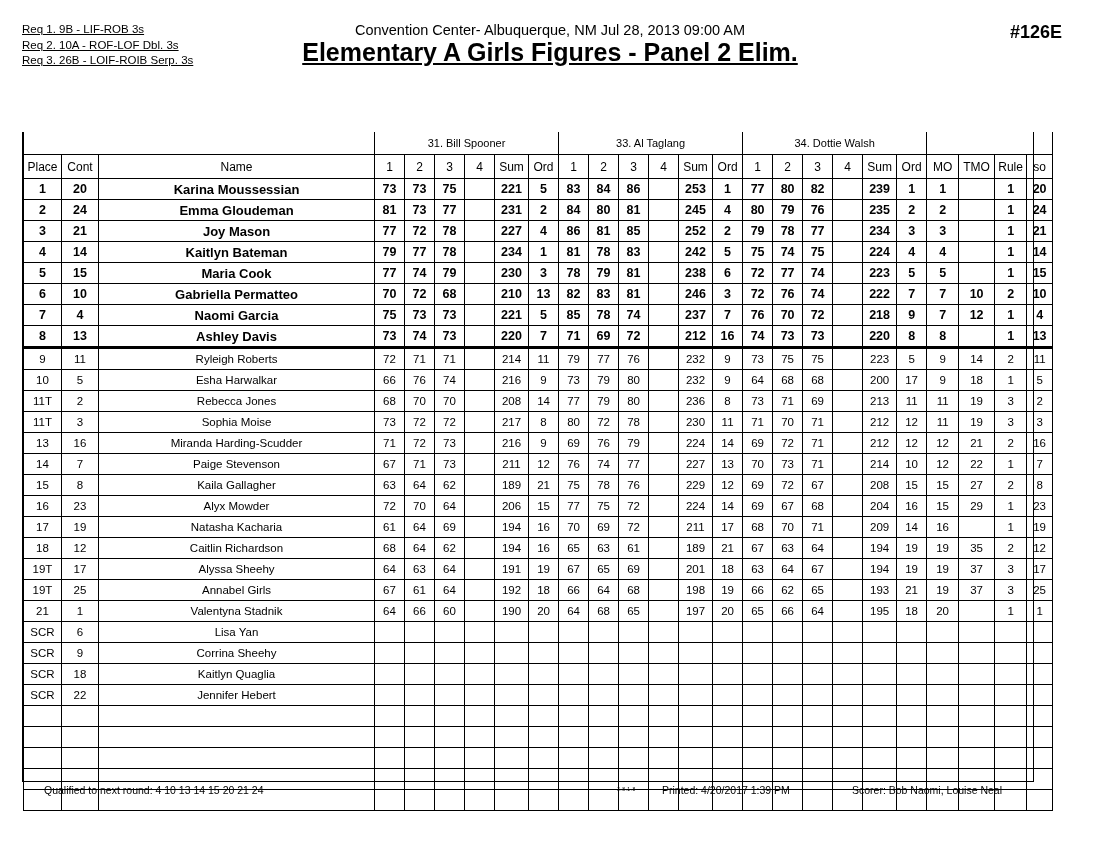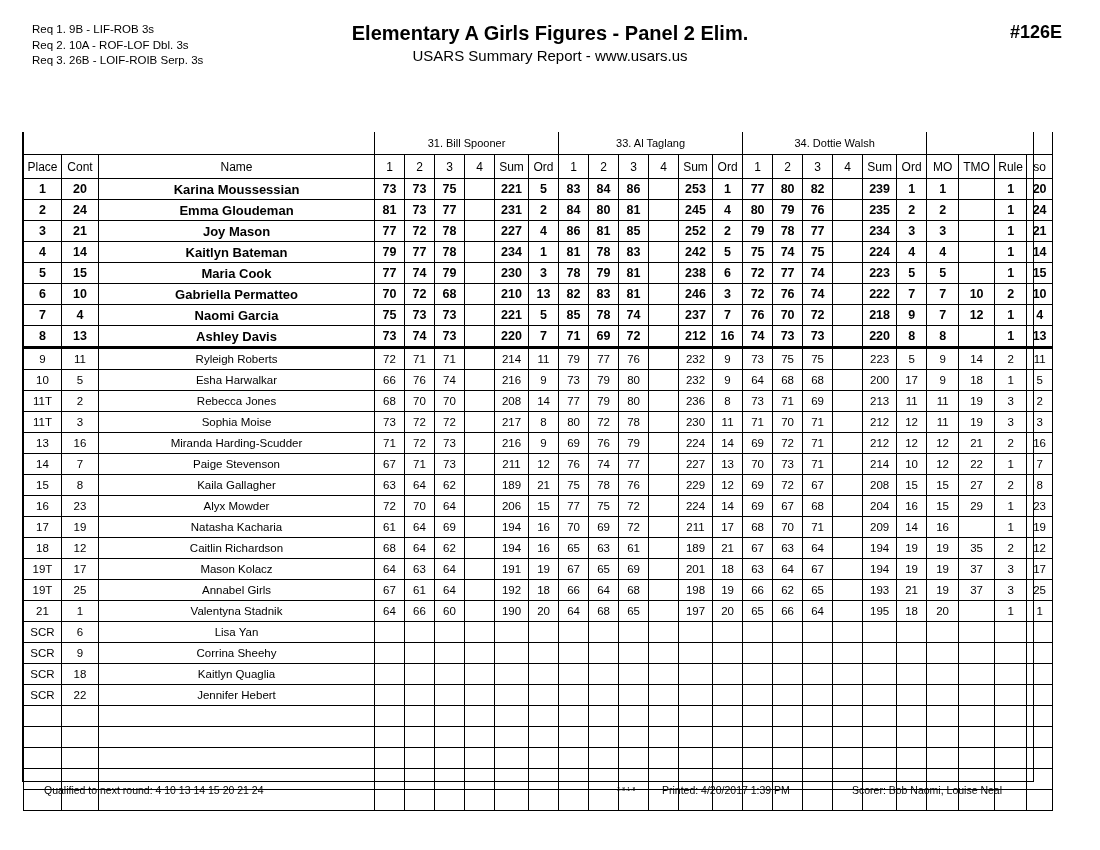--- a/index.html
+++ b/index.html
@@ -16,46 +16,48 @@
     overflow: hidden;
   }
 
   
   .header {
     position: relative;
     height: 112px;
   }
   .reqs {
     position: absolute;
-    left: 32px;
+    left: 22px;
     top: 22px;
     font-size: 11.5px;
     line-height: 15.5px;
     white-space: nowrap;
+    text-decoration: underline;
   }
   .titles {
     position: absolute;
     left: 0;
     right: 0;
     top: 21px;
     text-align: center;
   }
   .title-main {
     font-size: 17px;
     font-weight: bold;
     line-height: 21px;
   }
   .title-sub {
     font-size: 14.5px;
     line-height: 19px;
   }
   .title-event {
-    font-size: 20px;
+    font-size: 25px;
     font-weight: bold;
     line-height: 24px;
+    text-decoration: underline;
   }
   .title-report {
     font-size: 15px;
     line-height: 21px;
   }
   .eventnum {
     position: absolute;
     right: 38px;
     top: 22px;
     font-size: 18px;
@@ -144,22 +146,22 @@
 </head>
 <body>
 
 <div class="header">
   <div class="reqs">
     <div>Req  1.  9B - LIF-ROB 3s</div>
     <div>Req  2.  10A - ROF-LOF Dbl. 3s</div>
     <div>Req  3.  26B - LOIF-ROIB Serp. 3s</div>
   </div>
   <div class="titles">
+    <div class="title-sub">Convention Center- Albuquerque, NM  Jul 28, 2013  09:00 AM</div>
     <div class="title-event">Elementary A Girls Figures - Panel 2 Elim.</div>
-    <div class="title-report">USARS Summary Report - www.usars.us</div>
   </div>
   <div class="eventnum">#126E</div>
 </div>
 
 <div class="sheet">
   <table class="grid">
     <colgroup>
       <col style="width:38px">
         <col style="width:37px">
         <col style="width:276px">
@@ -707,21 +709,21 @@
           <td class="c-sum">194</td>
           <td class="c-ord sep-l sep-r">19</td>
           <td class="c-mo">19</td>
           <td class="c-tmo">35</td>
           <td class="c-rule">2</td>
           <td class="c-so">12</td>
         </tr>
         <tr>
           <td class="c-place">19T</td>
           <td class="c-cont">17</td>
-          <td class="c-name">Mason Kolacz</td>
+          <td class="c-name">Alyssa Sheehy</td>
           <td class="c-sc">64</td>
           <td class="c-sc">63</td>
           <td class="c-sc">64</td>
           <td class="c-sc"></td>
           <td class="c-sum">191</td>
           <td class="c-ord sep-l sep-r">19</td>
           <td class="c-sc">67</td>
           <td class="c-sc">65</td>
           <td class="c-sc">69</td>
           <td class="c-sc"></td>

